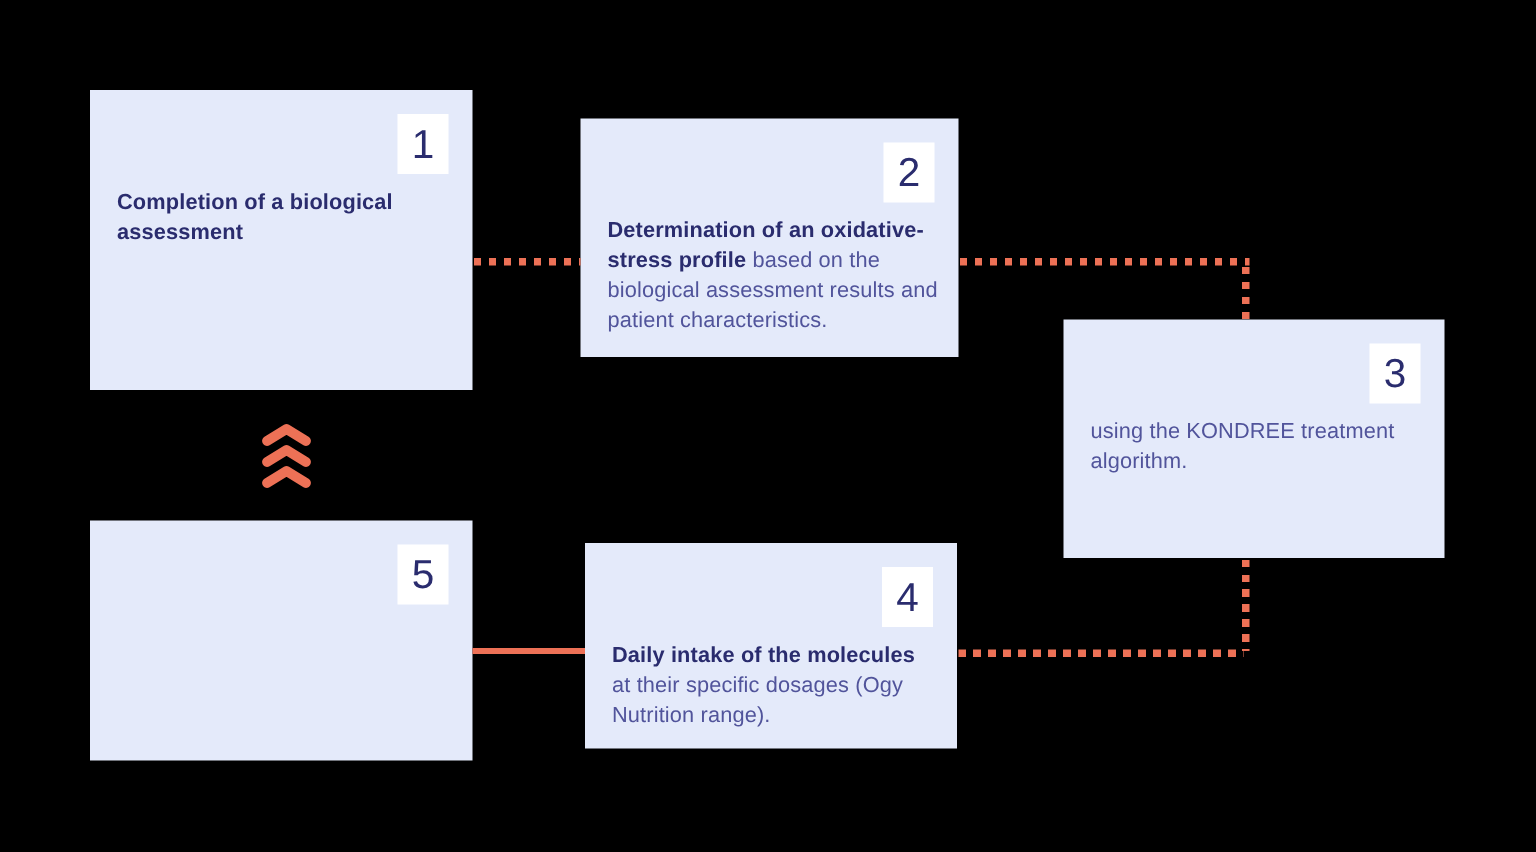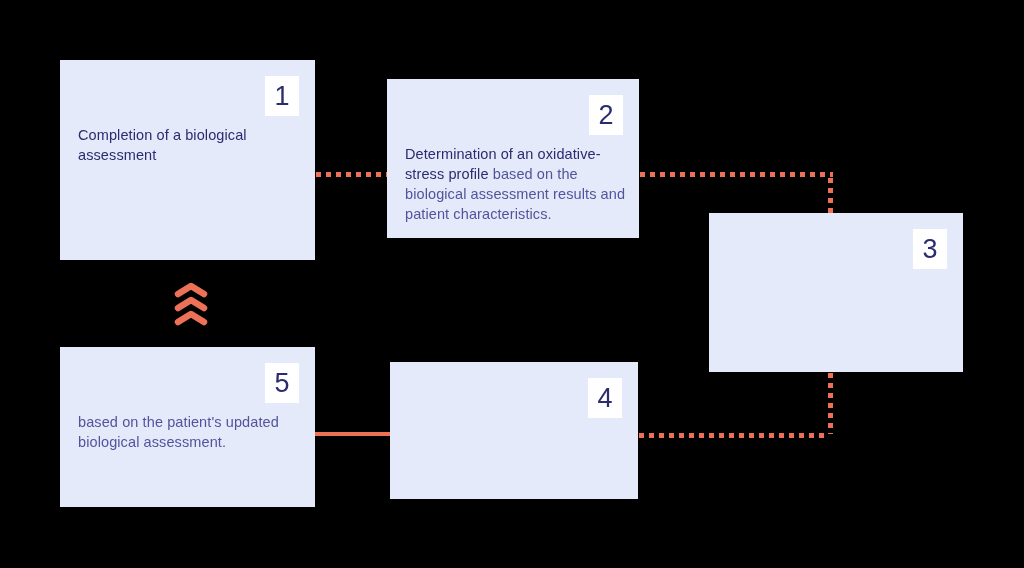--- a/index.html
+++ b/index.html
@@ -47,21 +47,21 @@
     left: 18px;
     right: 12px;
     top: 65px;
     font-size: 14.5px;
     line-height: 20px;
     color: var(--body_color);
     letter-spacing: 0.1px;
   }
   .card-text strong {
     color: var(--title_color);
-    font-weight: normal;
+    font-weight: bold;
   }
   .block-title strong { display: block; }
   .inline-title strong { display: inline; text-align: center; }
   
   .dot-h {
     position: absolute;
     height: 5px;
     background: repeating-linear-gradient(to right, var(--accent) 0 5px, transparent 5px 10px);
   }
   .dot-v {
@@ -110,35 +110,39 @@
       <strong>Determination of an oxidative-stress profile</strong>
       <span>based on the biological assessment results and patient characteristics.</span>
     </p>
   </div>
 
   <div class="card card-3">
     <div class="badge">
       <span>3</span>
     </div>
     <p class="card-text block-title">
+      <span>using the KONDREE treatment algorithm.</span>
     </p>
   </div>
 
   <div class="card card-4">
     <div class="badge">
       <span>4</span>
     </div>
+    <p class="card-text block-title">
+      <strong>Daily intake of the molecules</strong>
+      <span>at their specific dosages (Ogy Nutrition range).</span>
+    </p>
   </div>
 
   <div class="card card-5">
     <div class="badge">
       <span>5</span>
     </div>
     <p class="card-text block-title">
-      <span>based on the patient's updated biological assessment.</span>
     </p>
   </div>
 
   <div class="dot-h conn-1-2"></div>
   <div class="dot-h conn-2-r"></div>
   <div class="dot-v conn-2-3"></div>
   <div class="dot-v conn-3-d"></div>
   <div class="dot-h conn-3-4"></div>
   <div class="solid-h conn-5-4"></div>
 

